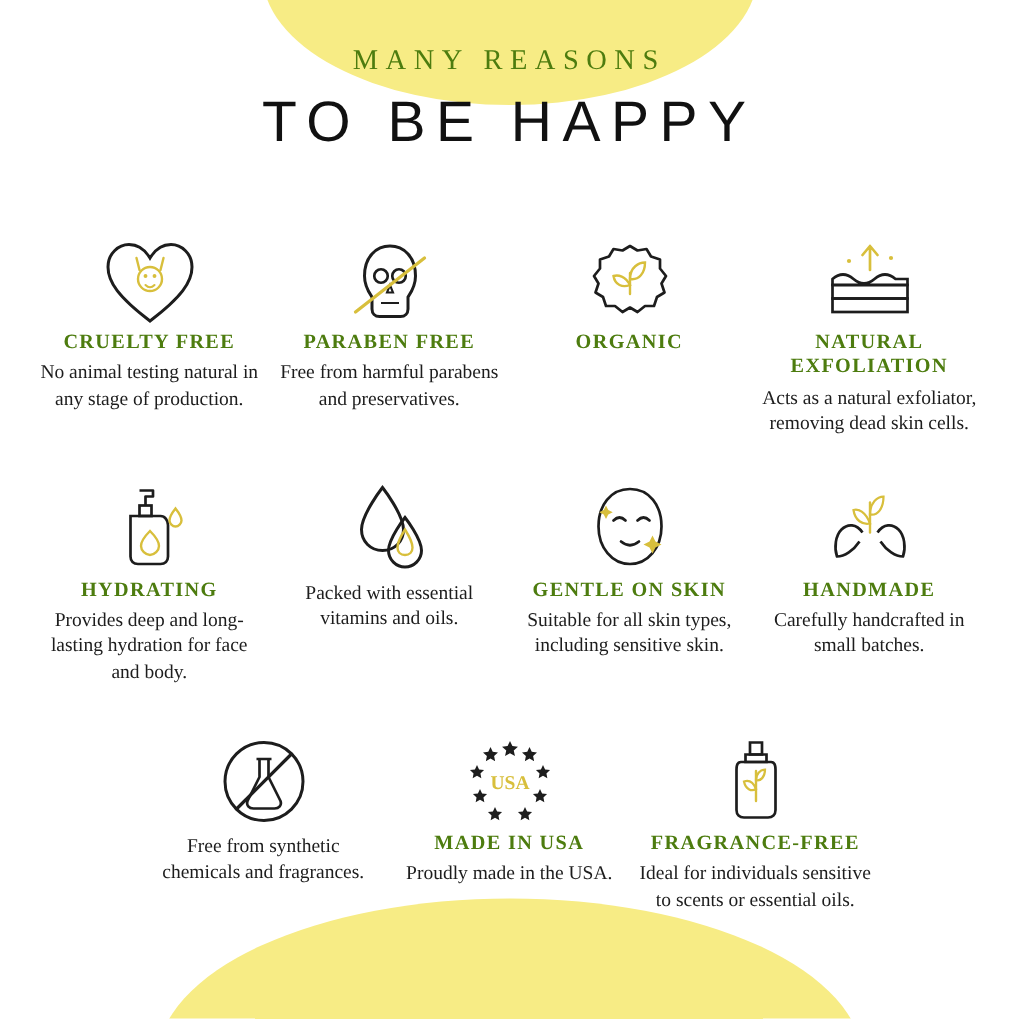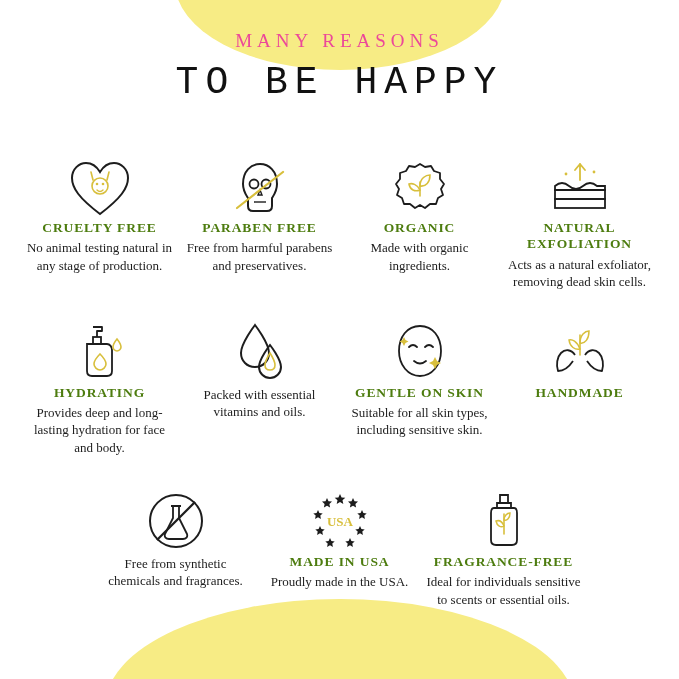--- a/index.html
+++ b/index.html
@@ -45,31 +45,31 @@
   }
   .content {
     position: relative;
     z-index: 2;
   }
   
   .heading-small {
     text-align: center;
     font-size: 19px;
     letter-spacing: 5px;
-    color: #ec4899;
+    color: #4d7c0f;
     padding-top: 30px;
     font-family: "Liberation Serif", serif;
   }
   .heading-large {
     text-align: center;
     font-size: 38px;
     letter-spacing: 7px;
     color: #111111;
     margin-top: 9px;
-    font-family: Liberation Mono, monospace;
+    font-family: Liberation Sans, sans-serif;
   }
   
   .grid {
     margin-top: 40px;
   }
   .row {
     display: flex;
     justify-content: center;
     align-items: flex-start;
   }
@@ -164,21 +164,20 @@
         <div class="cell">
           <div class="icon-wrap">
             <svg width="62" height="58" viewBox="0 0 62 58">
               <path d="M31 4 L36 7 L42 6 L45 11 L51 13 L51 19 L55 24 L52 29 L54 35 L49 38 L47 44 L41 44 L36 48 L31 45 L26 48 L21 44 L15 44 L13 38 L8 35 L10 29 L7 24 L11 19 L11 13 L17 11 L20 6 L26 7 Z" fill="none" stroke="#1d1d1d" stroke-width="1.8" stroke-linejoin="round"></path>
               <path d="M31 36 L31 22" stroke="#d8bf3c" stroke-width="1.6" stroke-linecap="round"></path>
               <path d="M31 26 C31 18 37 15 41 15 C41 22 37 27 31 26 Z" fill="none" stroke="#d8bf3c" stroke-width="1.6"></path>
               <path d="M31 30 C28 24 23 23 20 24 C21 30 26 32 31 30 Z" fill="none" stroke="#d8bf3c" stroke-width="1.6"></path>
             </svg>
           </div>
           <div class="cell-title">ORGANIC</div>
-          <div class="cell-desc">Made with organic ingredients.</div>
         </div>
 
         <div class="cell">
           <div class="icon-wrap">
             <svg width="66" height="58" viewBox="0 0 66 58">
               <path d="M33 4 L33 20 M33 4 L28 10 M33 4 L38 10" stroke="#d8bf3c" stroke-width="1.8" stroke-linecap="round" fill="none"></path>
               <circle cx="47" cy="12" r="1.4" fill="#d8bf3c"></circle>
               <circle cx="19" cy="14" r="1.4" fill="#d8bf3c"></circle>
               <path d="M8 26 Q15 20 22 26 T36 26 T50 26 L58 26 L58 30 L8 30 Z" fill="none" stroke="#1d1d1d" stroke-width="1.8"></path>
               <rect x="8" y="30" width="50" height="9" fill="none" stroke="#1d1d1d" stroke-width="1.8"></rect>
@@ -237,20 +236,21 @@
           <div class="icon-wrap">
             <svg width="66" height="62" viewBox="0 0 66 62">
               <path d="M33 34 L33 14" stroke="#d8bf3c" stroke-width="1.6" stroke-linecap="round"></path>
               <path d="M33 22 C33 14 38 10 42 10 C42 18 38 23 33 22 Z" fill="none" stroke="#d8bf3c" stroke-width="1.5"></path>
               <path d="M33 28 C30 20 25 18 22 19 C23 26 28 29 33 28 Z" fill="none" stroke="#d8bf3c" stroke-width="1.5"></path>
               <path d="M28 34 C24 28 18 28 14 32 C10 36 9 44 11 50 C16 50 22 46 26 40" fill="none" stroke="#1d1d1d" stroke-width="1.8" stroke-linejoin="round"></path>
               <path d="M38 34 C42 28 48 28 52 32 C56 36 57 44 55 50 C50 50 44 46 40 40" fill="none" stroke="#1d1d1d" stroke-width="1.8" stroke-linejoin="round"></path>
             </svg>
           </div>
           <div class="cell-title">HANDMADE</div>
+          <div class="cell-desc">Carefully handcrafted in small batches.</div>
         </div>
 
       </div>
 
       <div class="row row-3">
 
         <div class="cell">
           <div class="icon-wrap">
             <svg width="62" height="62" viewBox="0 0 62 62">
               <circle cx="31" cy="31" r="26" fill="none" stroke="#1d1d1d" stroke-width="2"></circle>

